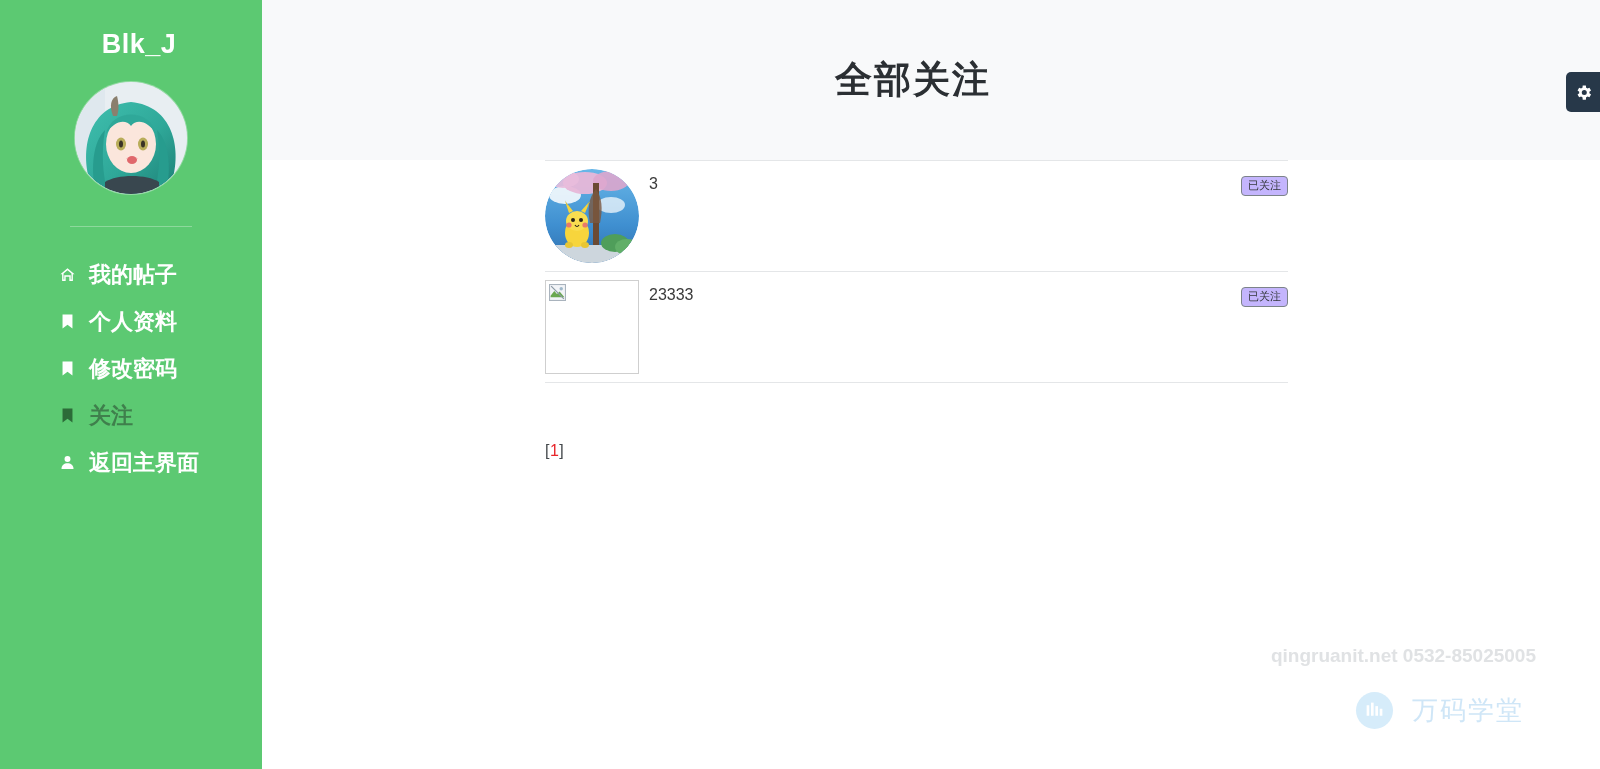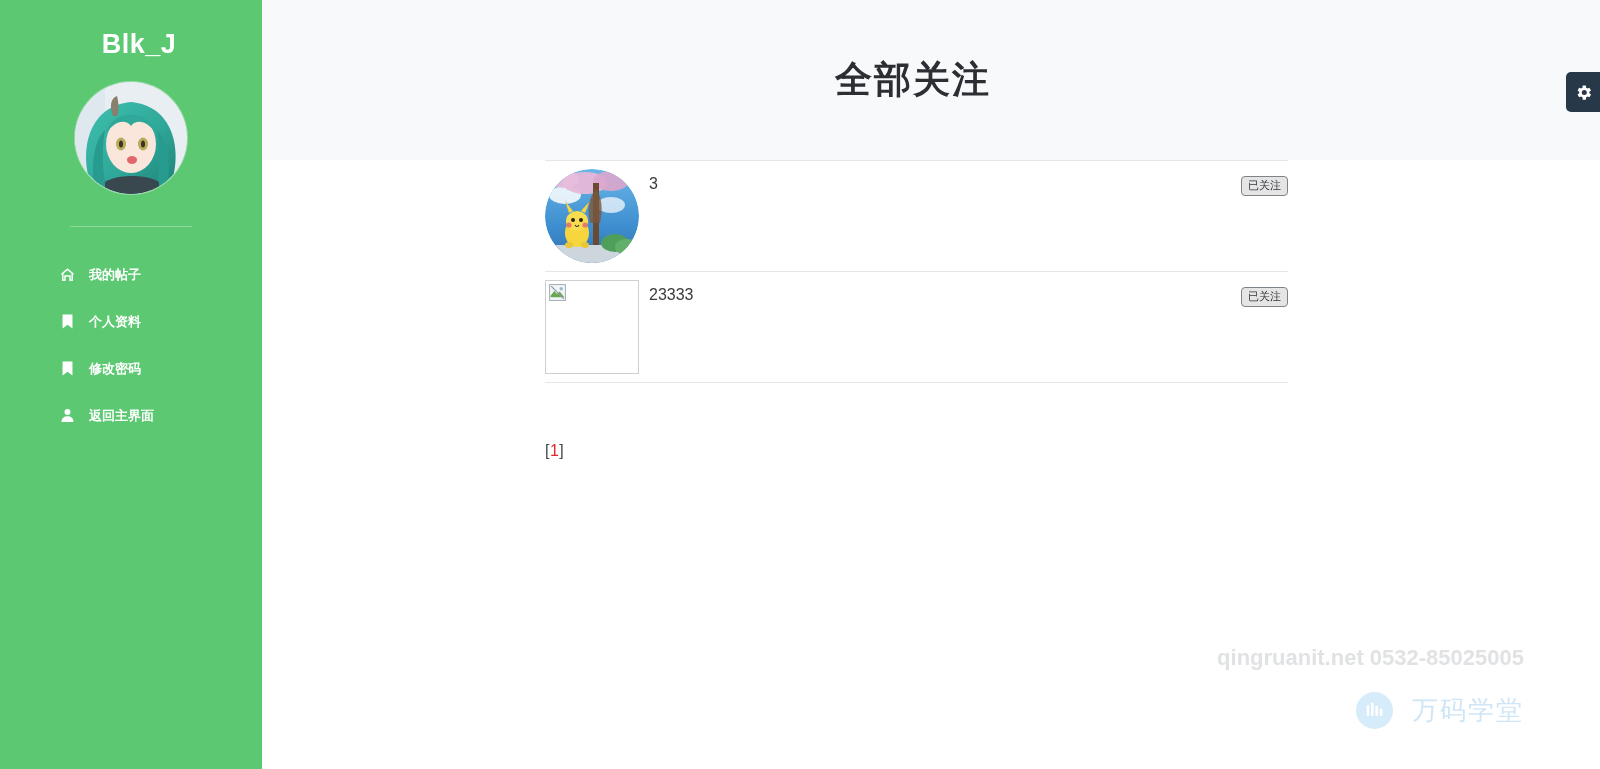--- a/index.html
+++ b/index.html
@@ -59,21 +59,21 @@
     margin: 32px auto 0 auto;
   }
 
   .nav { margin-top: 24px; }
   .nav-item {
     display: flex;
     align-items: center;
     height: 47px;
     padding-left: 58px;
     color: #ffffff;
-    font-size: 13px;
+    font-size: 22px;
     font-weight: bold;
     cursor: pointer;
     text-decoration: none;
   }
   .nav-item .nav-icon {
     width: 18px;
     height: 18px;
     margin-right: 13px;
     display: inline-flex;
     align-items: center;
@@ -180,21 +180,21 @@
   .cell-action {
     vertical-align: top;
     padding-top: 14px;
     text-align: right;
     width: 120px;
   }
   .follow-btn {
     display: inline-block;
     font-size: 11px;
     color: #34383d;
-    background: #e5e5e5;
+    background: #c4b5fd;
     border: 1px solid #7c8389;
     border-radius: 4px;
     padding: 3px 6px 4px 6px;
     line-height: 1;
     cursor: pointer;
     font-family: Liberation Sans, sans-serif;
   }
 
   
   .pagination {
@@ -206,23 +206,23 @@
   }
   .pagination .pg-num {
     color: #e8262b;
     cursor: pointer;
   }
   .pagination .pg-bracket { color: #44484c; }
 
   
   .footer-contact {
     position: absolute;
-    right: 76px;
+    right: 64px;
     top: 645px;
-    font-size: 22px;
+    font-size: 19px;
     color: #e0e2e4;
     white-space: nowrap;
     font-weight: bold;
   }
   .brand-logo {
     position: absolute;
     right: 76px;
     top: 692px;
     display: flex;
     align-items: center;
@@ -313,20 +313,28 @@
 
       <div class="nav-item">
         <span class="nav-icon">
           <svg viewBox="0 0 24 24" xmlns="http://www.w3.org/2000/svg" aria-hidden="true">
             <path d="M5 2 H19 V22 L12 16.6 L5 22 Z"></path>
           </svg>
         </span>
         <span class="nav-label">修改密码</span>
       </div>
 
+      <div class="nav-item active">
+        <span class="nav-icon">
+          <svg viewBox="0 0 24 24" xmlns="http://www.w3.org/2000/svg" aria-hidden="true">
+            <path d="M5 2 H19 V22 L12 16.6 L5 22 Z"></path>
+          </svg>
+        </span>
+        <span class="nav-label">关注</span>
+      </div>
 
 
 
       <div class="nav-item">
         <span class="nav-icon">
           <svg viewBox="0 0 24 24" xmlns="http://www.w3.org/2000/svg" aria-hidden="true">
             <circle cx="12" cy="7" r="4.2"></circle>
             <path d="M3.5 21 C3.5 15.8 7.4 13 12 13 C16.6 13 20.5 15.8 20.5 21 Z"></path>
           </svg>
         </span>

